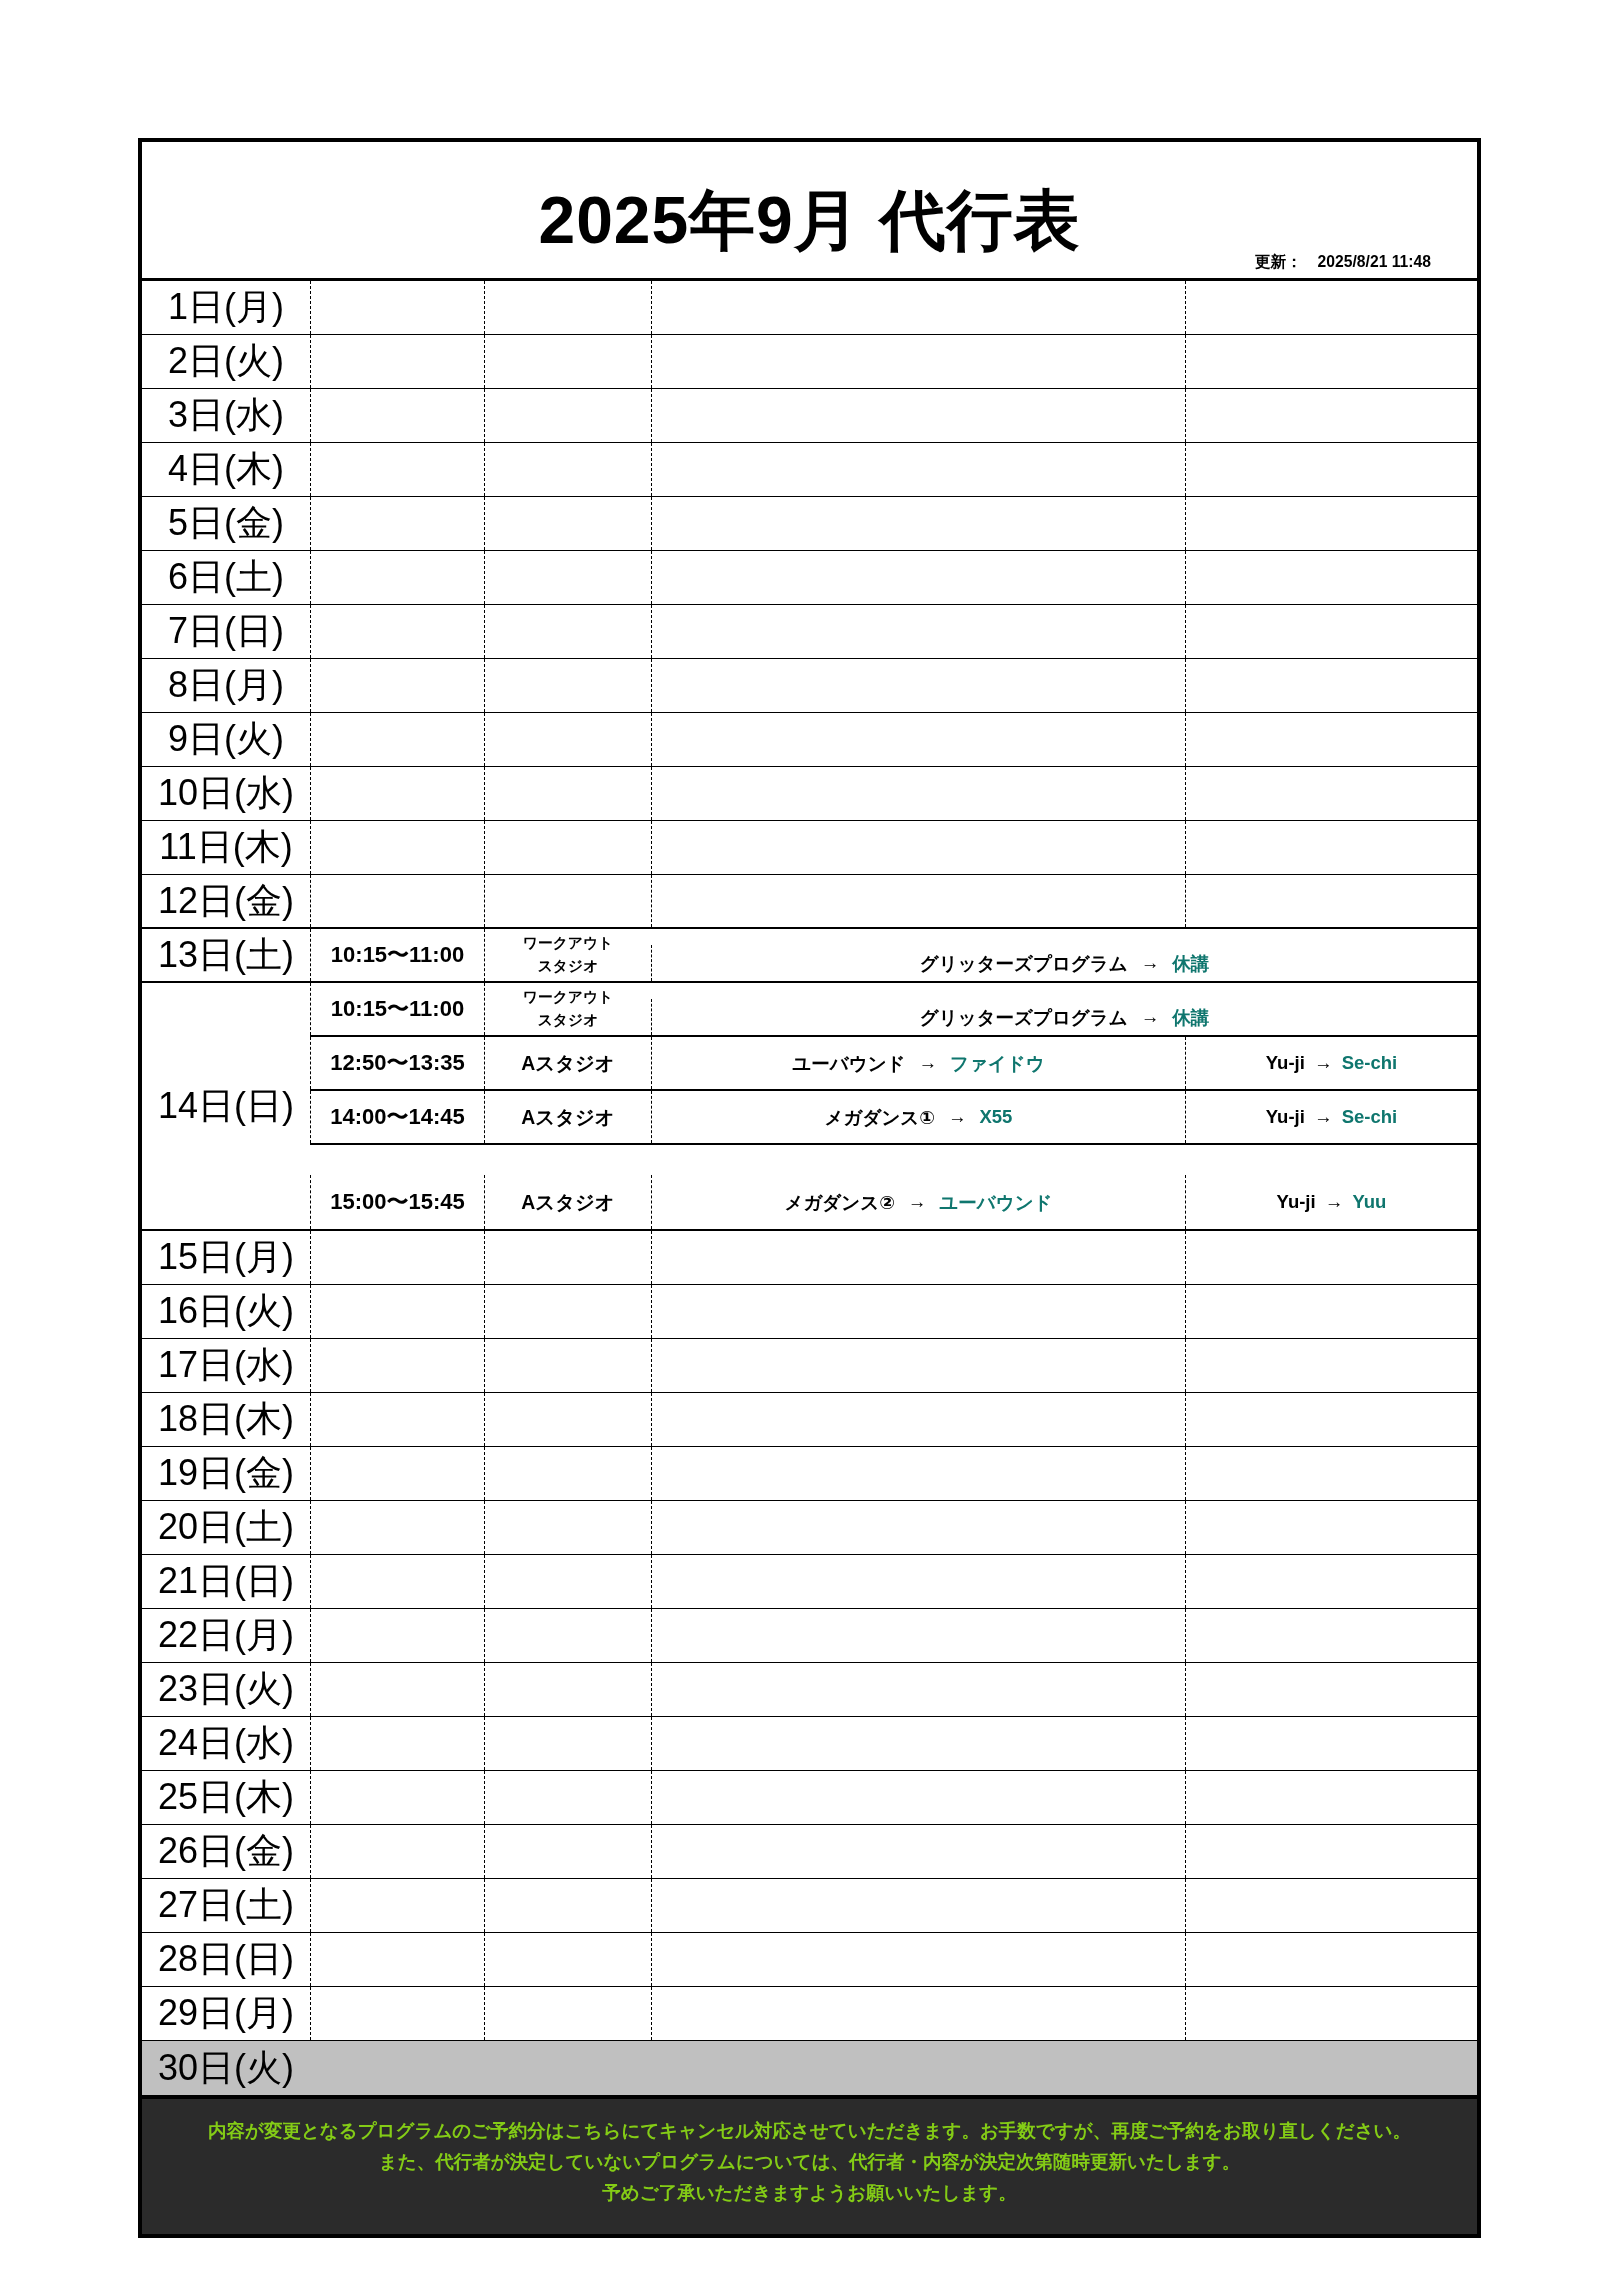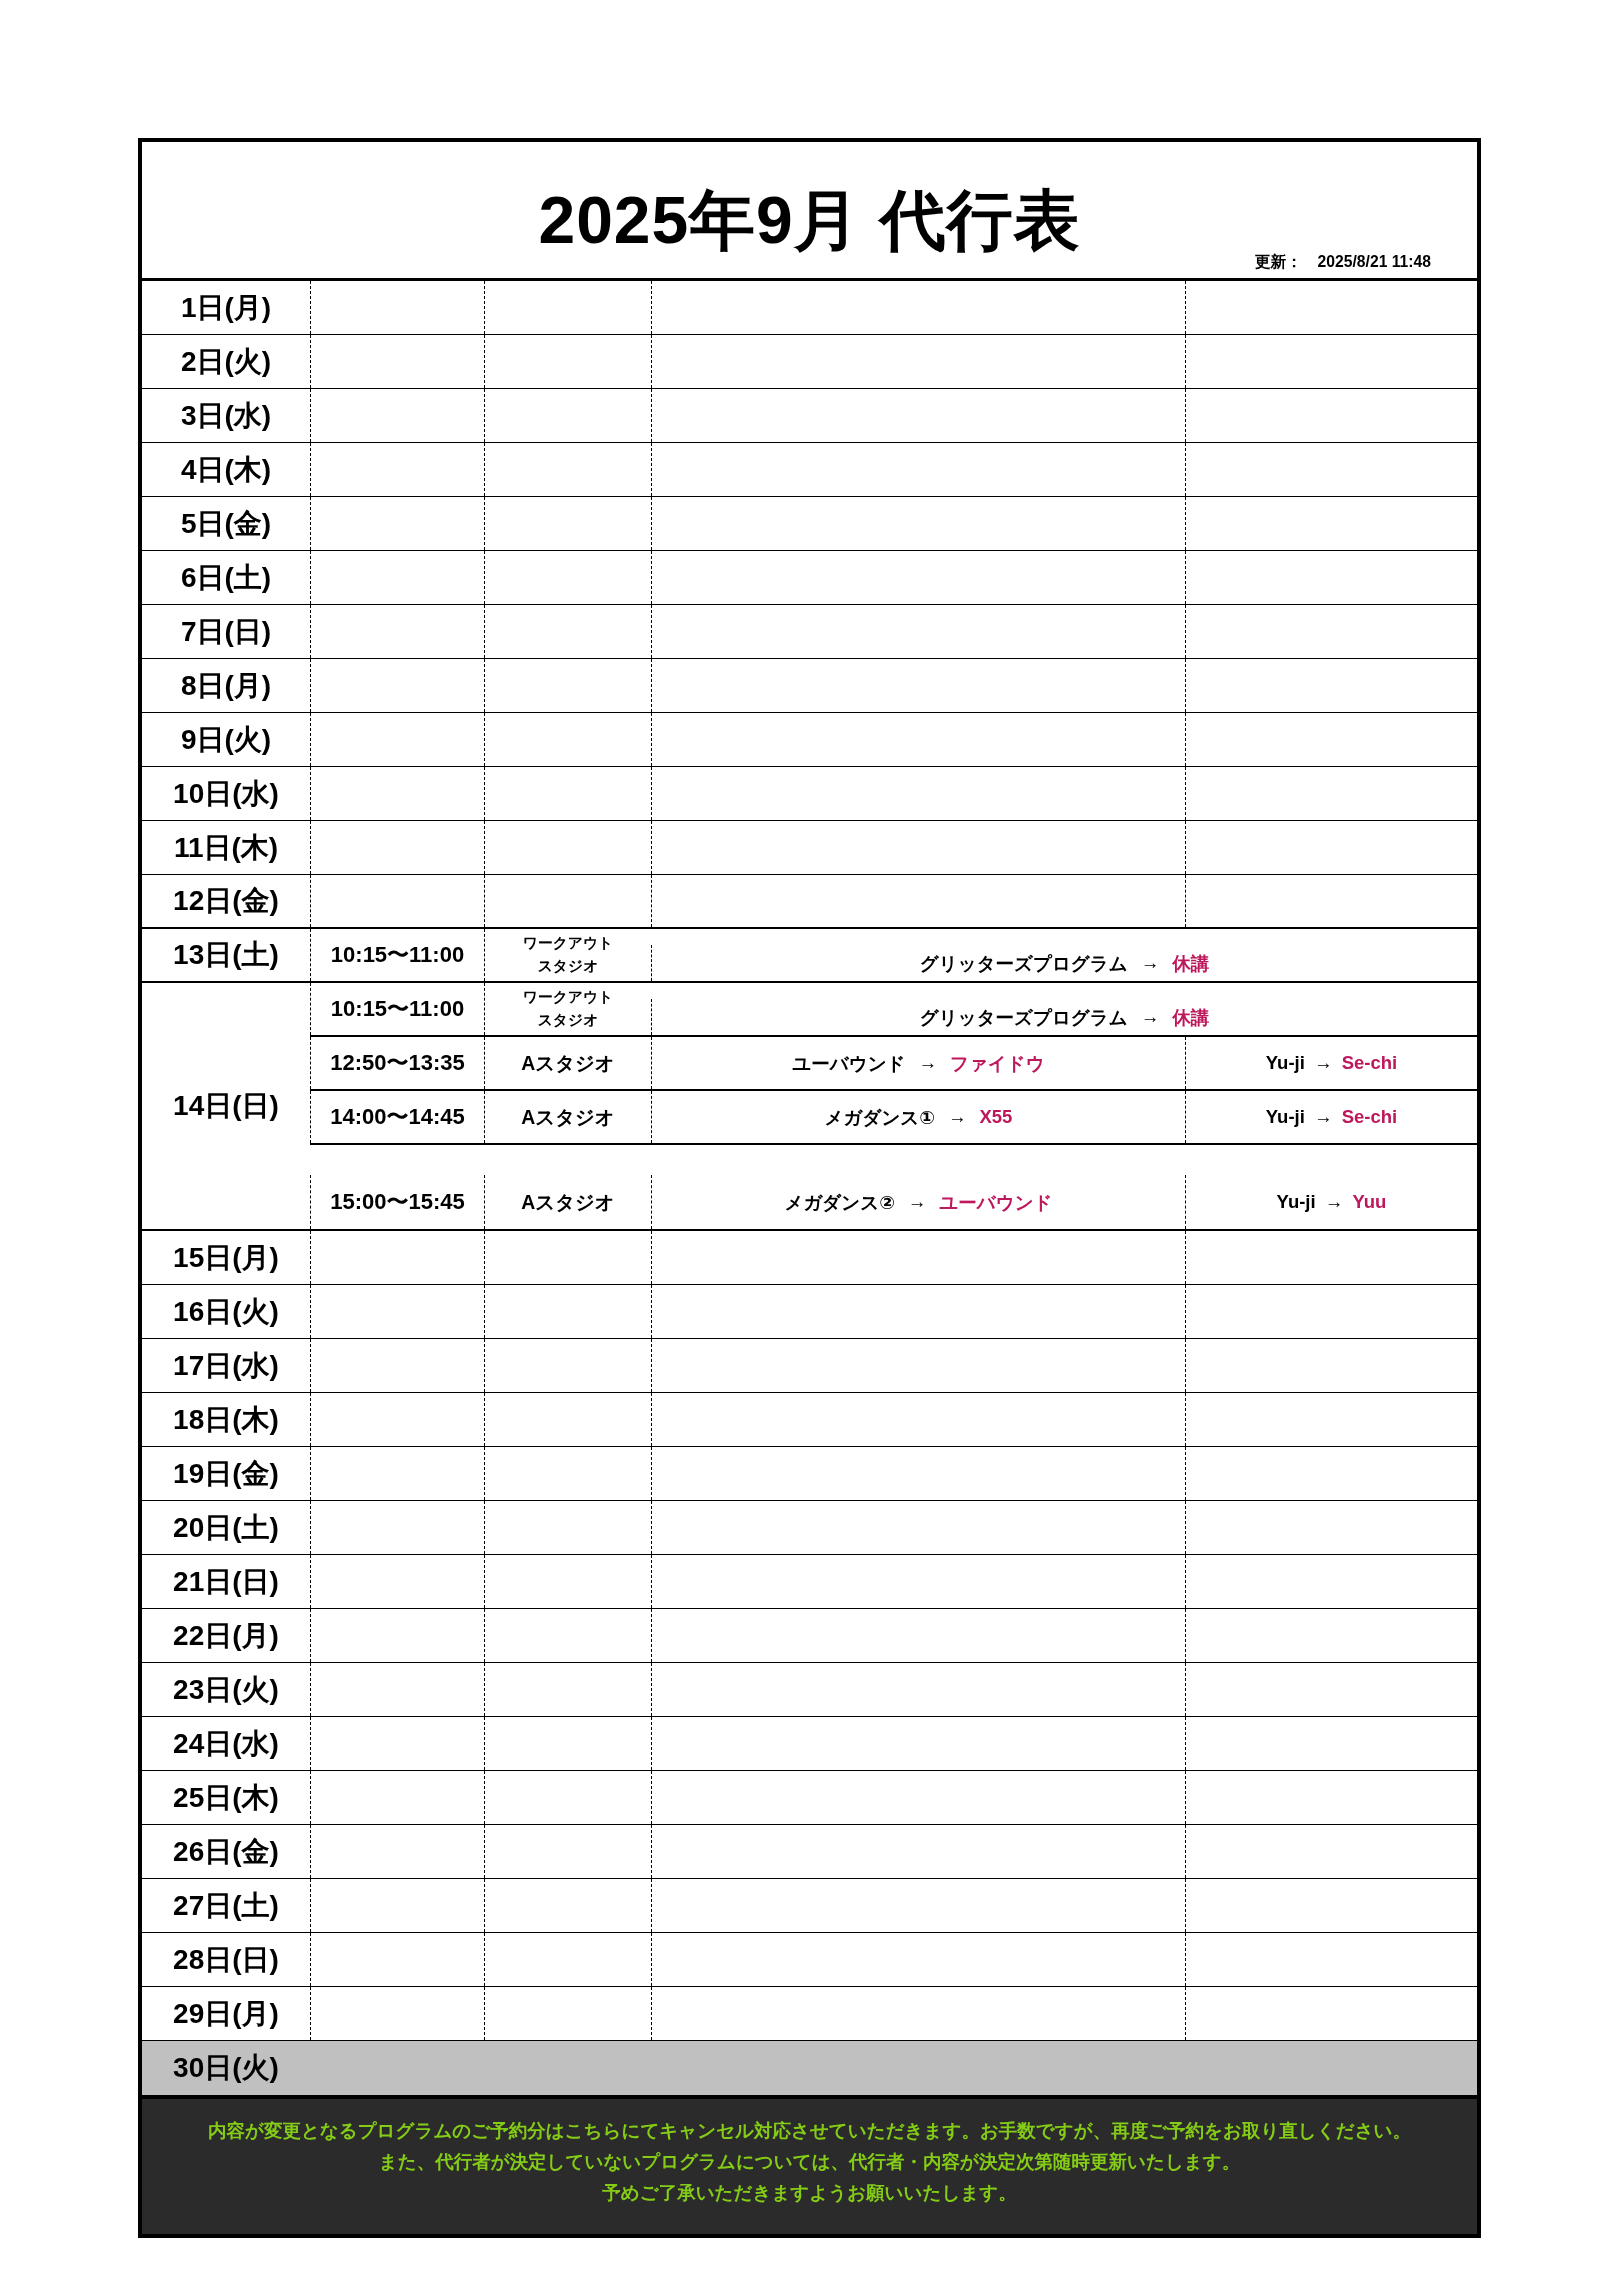--- a/index.html
+++ b/index.html
@@ -21,33 +21,33 @@
     position:absolute;right:46px;bottom:4.6px;
     font-size:15.7px;font-weight:bold;white-space:nowrap;
   }
   
   .row{display:flex;height:54px;box-sizing:border-box;border-bottom:1.8px solid #000;background:#fff;}
   .row.thick{border-bottom:2.8px solid #000;}
   .cell{
     box-sizing:border-box;display:flex;align-items:center;justify-content:center;
     overflow:hidden;white-space:nowrap;
   }
-  .cell.date{width:168px;font-size:28px;font-weight:bold;}
+  .cell.date{width:168px;font-size:36px;font-weight:normal;}
   .cell.time{width:174px;border-left:1.8px dashed #000;font-size:22px;font-weight:bold;}
   .cell.studio{
     width:167px;border-left:1.8px dashed #000;font-size:14.8px;font-weight:bold;
     flex-direction:column;line-height:23px;text-align:right;
   }
   .cell.studio.single{font-size:19.4px;line-height:normal;}
   .cell.program{width:534px;border-left:1.8px dashed #000;font-size:18.5px;font-weight:bold;}
   .cell.program.span{flex:1;margin-top:16px;}
   .cell.instructor{flex:1;border-left:1.8px dashed #000;font-size:18.5px;font-weight:bold;}
   .arrow{margin:0 13px;font-weight:bold;}
   .instructor .arrow{margin:0 9.2px;}
-  .red{color:#be185d;}
+  .red{color:#0f766e;}
   
   .multirow{display:flex;box-sizing:border-box;border-bottom:2.8px solid #000;background:#fff;}
   .multirow .cell.date{width:168px;}
   .subrows{flex:1;display:flex;flex-direction:column;}
   .subrow{display:flex;height:54px;box-sizing:border-box;border-bottom:2.8px solid #000;}
   .subrow:last-child{border-bottom:none;margin-top:30px;}
   .subrow .cell.time{border-left:1.8px dashed #000;}
   
   .row.closed{background:#c0c0c0;border-bottom:none;}
   .closed-cell{

